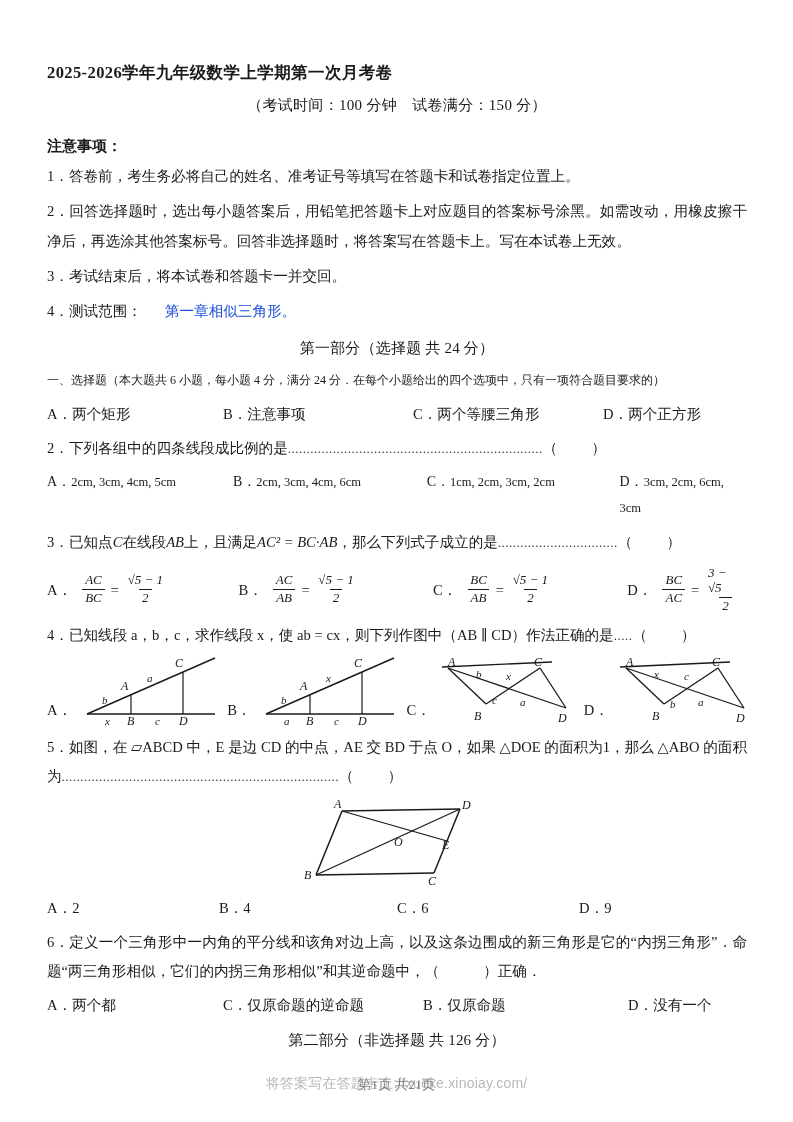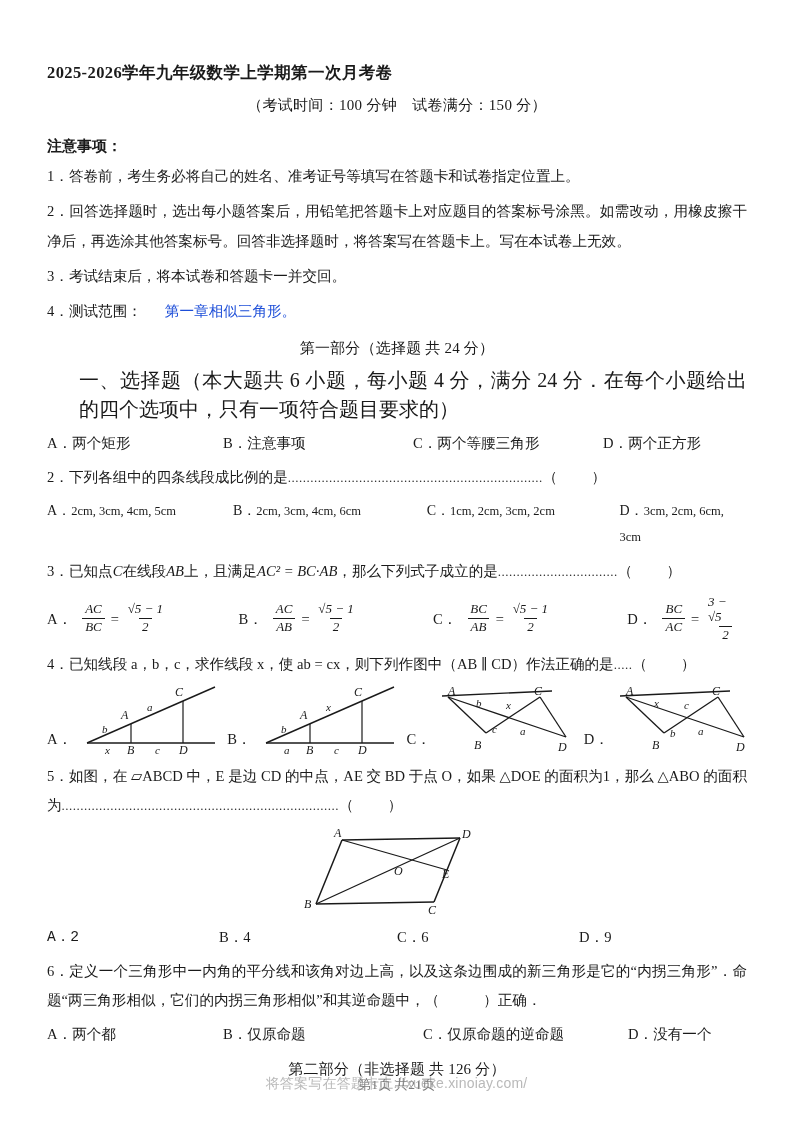--- a/index.html
+++ b/index.html
@@ -55,25 +55,24 @@
   }
   .red { color: #1d4ed8; margin-left: 23px; }
 
   .part-heading {
     text-align: center;
     font-size: 15px;
     margin-top: 13px;
     letter-spacing: 0.2px;
   }
   .section-intro {
-    font-size: 20px;
+    font-size: 12px;
     line-height: 29px;
     margin-top: 8px;
     text-align: justify;
-    margin-left: 32px;
   }
 
   
   .q-stem {
     font-size: 14.6px;
     line-height: 29px;
     margin-top: 7px;
     text-align: justify;
   }
   .dots {
@@ -93,21 +92,21 @@
   .opts.q1 > div:nth-child(1) { width: 176px; }
   .opts.q1 > div:nth-child(2) { width: 190px; }
   .opts.q1 > div:nth-child(3) { width: 190px; }
 
   .opts.q2 { font-size: 14px; }
   .opts.q2 > div:nth-child(1) { width: 188px; }
   .opts.q2 > div:nth-child(2) { width: 196px; }
   .opts.q2 > div:nth-child(3) { width: 195px; }
   .opts.q2 .sm { font-size: 12.5px; }
 
-  .opts.q5 > div:nth-child(1) { width: 172px; font-family: Liberation Mono, monospace; }
+  .opts.q5 > div:nth-child(1) { width: 172px; }
   .opts.q5 > div:nth-child(2) { width: 178px; }
   .opts.q5 > div:nth-child(3) { width: 182px; }
 
   .opts.q6 > div:nth-child(1) { width: 176px; }
   .opts.q6 > div:nth-child(2) { width: 200px; }
   .opts.q6 > div:nth-child(3) { width: 205px; }
 
   em.v { font-style: italic; font-family: "Liberation Serif", serif; }
 
   
@@ -387,22 +386,22 @@
       <div><span>B．</span><span>4</span></div>
       <div><span>C．</span><span>6</span></div>
       <div><span>D．</span><span>9</span></div>
     </div>
 
     <div class="q-stem">
       <span>6．</span><span>定义一个三角形中一内角的平分线和该角对边上高，以及这条边围成的新三角形是它的“内拐三角形”．命题“两三角形相似，它们的内拐三角形相似”和其逆命题中，（　　　）正确．</span>
     </div>
     <div class="opts q6">
       <div><span>A．</span><span>两个都</span></div>
+      <div><span>C．</span><span>仅原命题的逆命题</span></div>
       <div><span>B．</span><span>仅原命题</span></div>
-      <div><span>C．</span><span>仅原命题的逆命题</span></div>
       <div><span>D．</span><span>没有一个</span></div>
     </div>
 
     <div class="part-heading">第二部分（非选择题 共 126 分）</div>
 
   </div>
 
   <div class="footer">
     <div class="watermark">将答案写在答题卡上://xueke.xinoiay.com/</div>
     <div class="pagenum">第1页 共21页</div>

